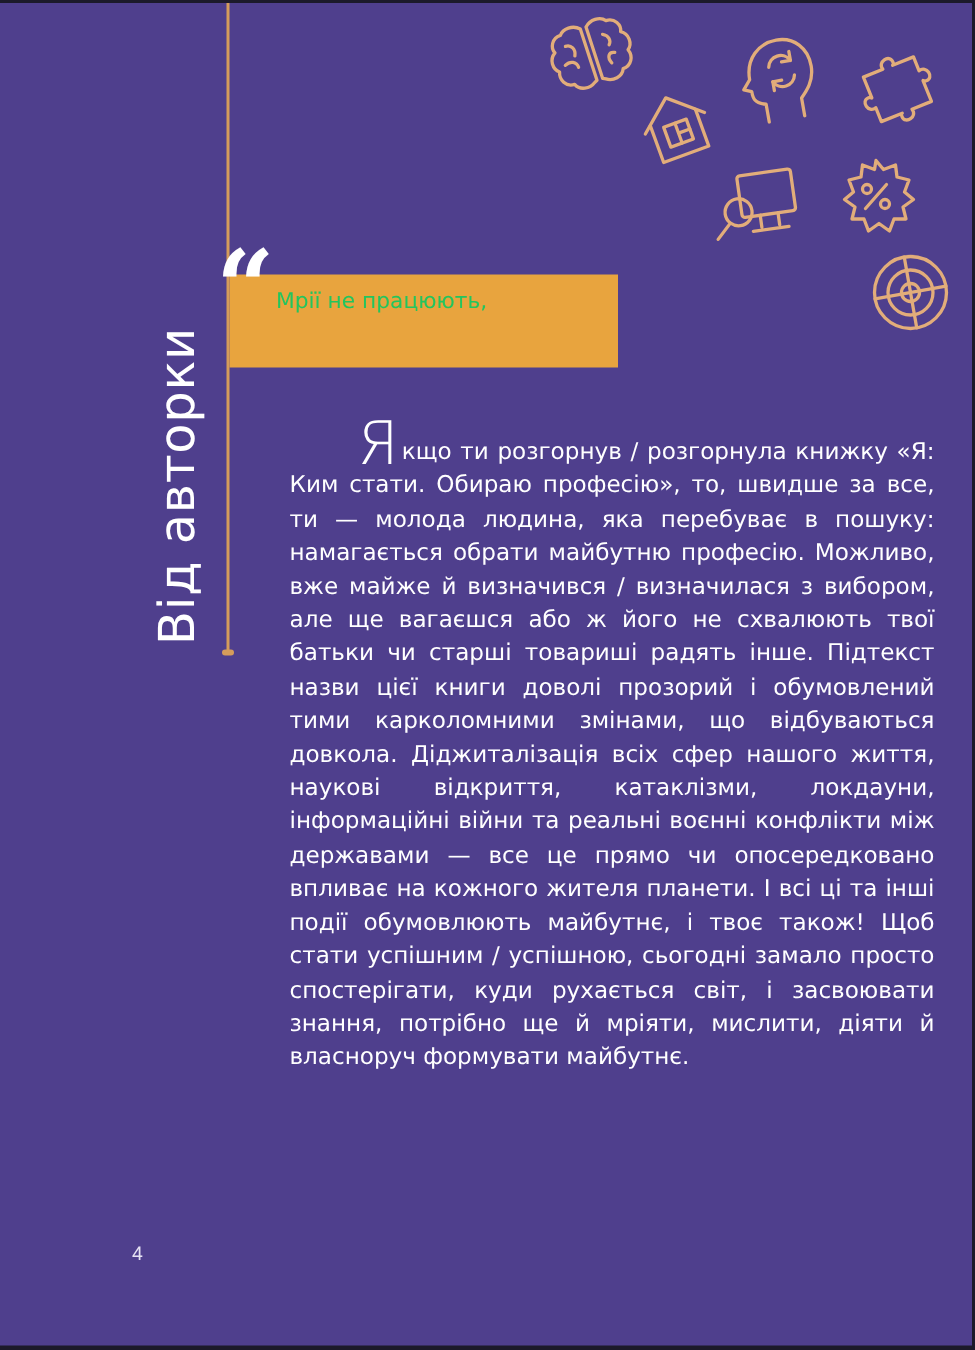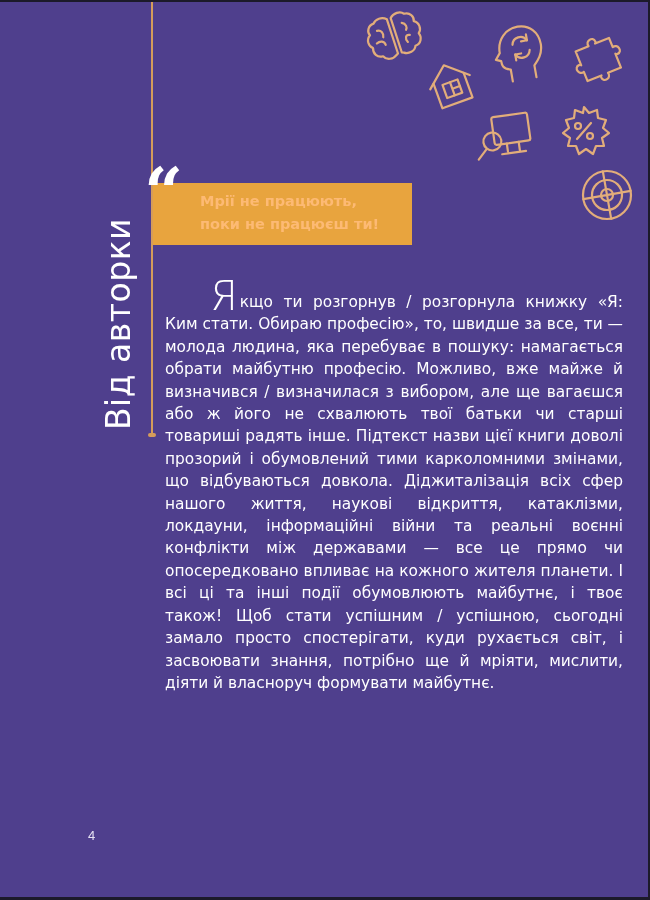--- a/index.html
+++ b/index.html
@@ -33,24 +33,24 @@
     font-family: "DejaVu Sans", sans-serif;
     font-size: 33px;
     letter-spacing: 0.5px;
   }
   .quote-box {
     position: absolute; left: 153px; top: 181px;
     width: 259px; height: 62px;
     background: #e8a43e;
   }
   .quote-text {
-    position: absolute; left: 200px; top: 188px;
-    color: #fdba74;
+    position: absolute; left: 184px; top: 188px;
+    color: #22c55e;
     font-family: "DejaVu Sans", sans-serif;
-    font-weight: bold;
+    font-weight: normal;
     font-size: 14.5px;
     line-height: 23px;
   }
   .quote-mark {
     position: absolute; left: 144px; top: 156px;
     color: #ffffff;
     font-family: "DejaVu Serif", serif;
     font-weight: bold;
     font-size: 68px;
     line-height: 68px;
@@ -58,21 +58,21 @@
   .body-text {
     position: absolute; left: 165px; top: 284px;
     width: 458px;
     color: #ffffff;
     font-family: "DejaVu Sans", sans-serif;
     font-size: 15.4px;
     line-height: 22.4px;
     text-align: justify;
   }
   .body-text p { margin: 0; }
-  .body-text p.indent { text-indent: 45px; }
+  .body-text p.indent { text-indent: 45px; margin-left: 28px; }
   .dropcap {
     font-family: "DejaVu Sans", sans-serif;
     font-weight: 200;
     font-size: 40px;
     line-height: 20px;
     vertical-align: -3px;
     margin-right: 2px;
   }
   .page-number {
     position: absolute; left: 88px; top: 826px;
@@ -149,21 +149,20 @@
     <circle cx="27" cy="27" r="24"></circle>
     <circle cx="27" cy="27" r="15"></circle>
     <circle cx="27" cy="27" r="6"></circle>
     <path d="M27 3 L27 51 M3 27 L51 27" transform="rotate(-10 27 27)"></path>
   </svg>
 
   <div class="quote-box"></div>
   <div class="quote-mark">“</div>
   <div class="quote-text">
     <div>Мрії не працюють,</div>
-    <div>поки не працюєш ти!</div>
   </div>
 
   <div class="body-text">
     <p class="indent"><span class="dropcap">Я</span><span>кщо ти розгорнув / розгорнула книжку «Я: Ким стати. Обираю професію», то, швидше за все, ти — молода людина, яка перебуває в пошуку: нама­гається обрати майбутню професію. Можливо, вже майже й визначився / визначилася з вибором, але ще вагаєшся або ж його не схвалюють твої батьки чи старші товариші радять інше. Підтекст назви цієї книги доволі прозорий і обумовлений тими карко­ломними змінами, що відбуваються довкола. Діджи­талізація всіх сфер нашого життя, наукові відкриття, катаклізми, локдауни, інформаційні війни та реальні воєнні конфлікти між державами — все це прямо чи опосередковано впливає на кожного жителя плане­ти. І всі ці та інші події обумовлюють майбутнє, і твоє також! Щоб стати успішним / успішною, сьогод­ні замало просто спостерігати, куди рухається світ, і засвоювати знання, потрібно ще й мріяти, мислити, діяти й власноруч формувати майбутнє.</span></p>
   </div>
 
   <div class="page-number">4</div>
 </div>
 
 </body></html>

